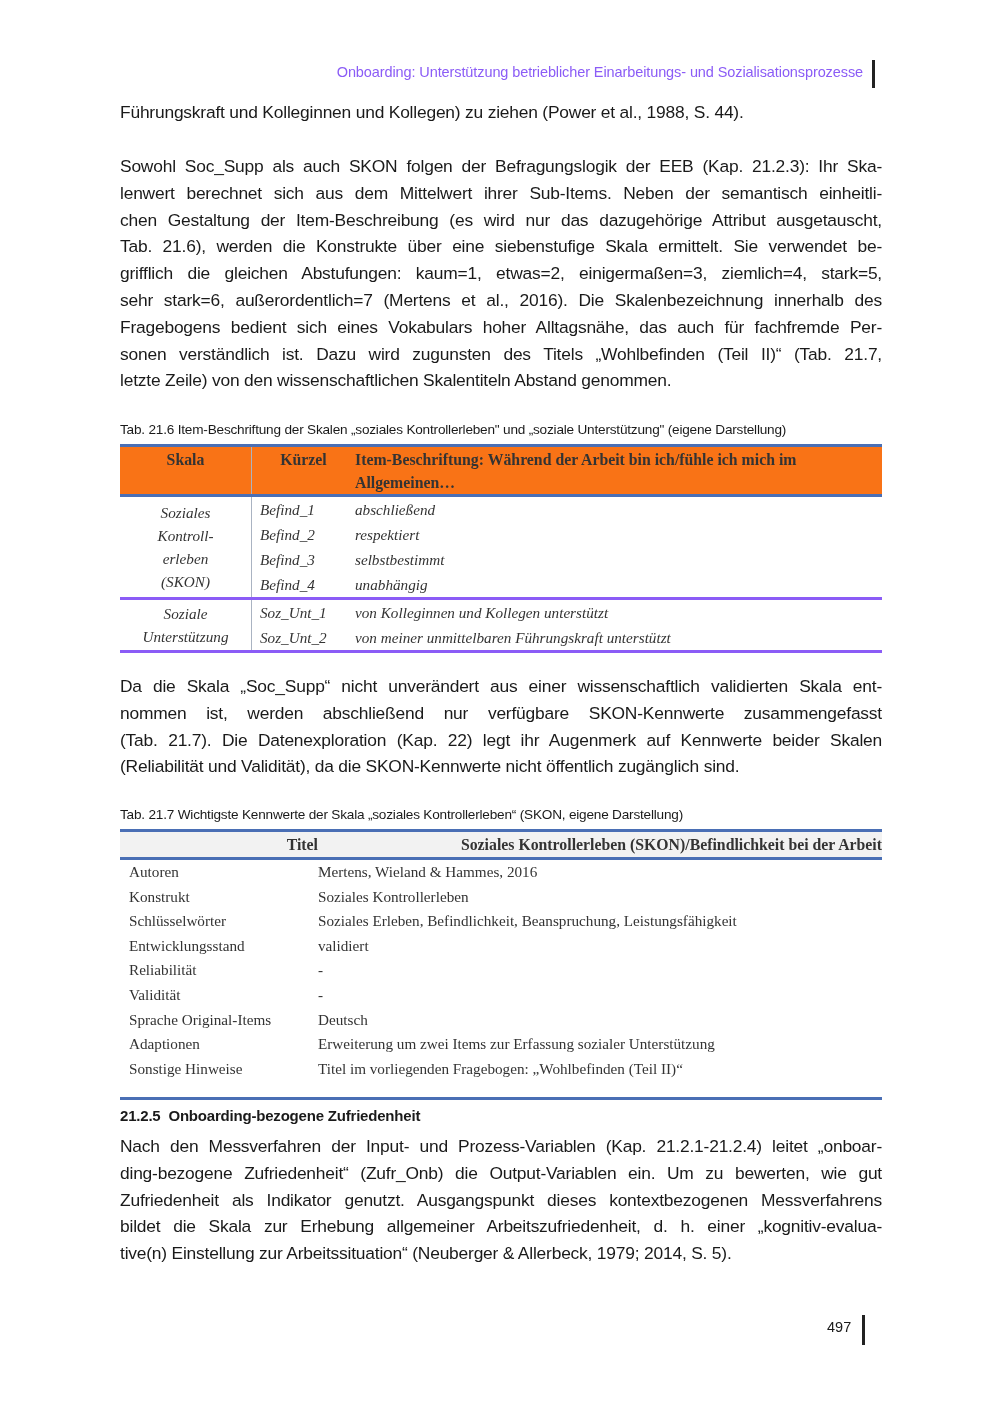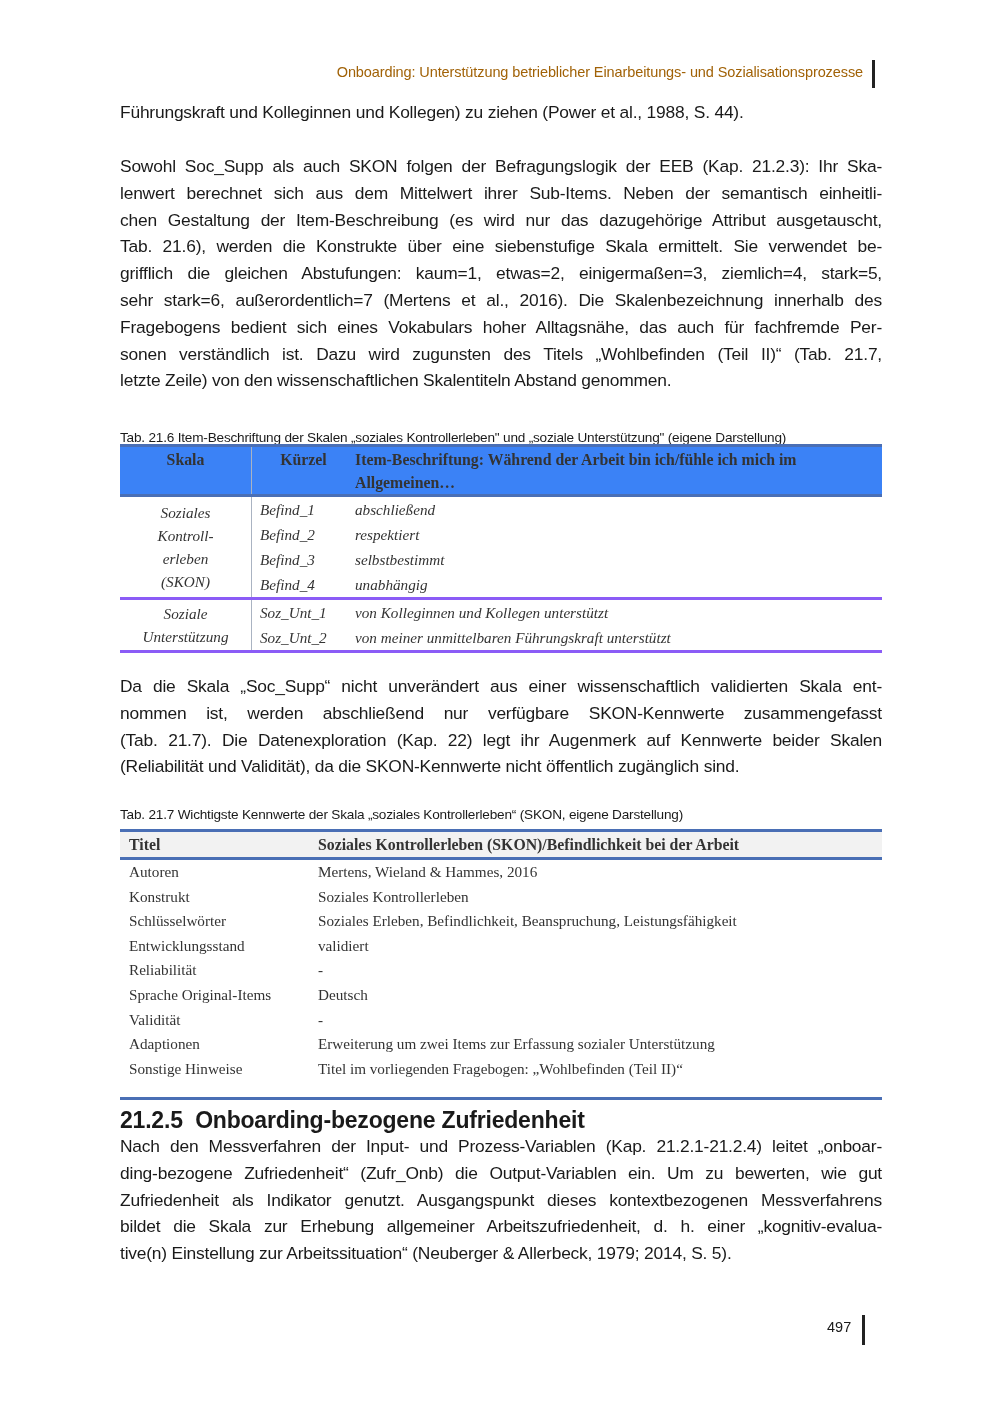--- a/index.html
+++ b/index.html
@@ -1,21 +1,21 @@
 <!DOCTYPE html>
 <html><head>
 <meta charset="utf-8">
 <style>
   html, body { margin: 0; padding: 0; background: #ffffff; }
   body { width: 1000px; height: 1414px; position: relative; overflow: hidden; color: #1a1a1a; }
   .sans { font-family: "Liberation Sans", sans-serif; }
 
   .running-head {
     position: absolute; top: 64px; right: 137px;
-    font-size: 14.5px; letter-spacing: -0.1px; color: #a16207;
+    font-size: 14.5px; letter-spacing: -0.1px; color: #8b5cf6;
   }
   .head-bar { position: absolute; top: 60px; left: 872px; width: 3px; height: 28px; background: #222; }
 
   .para {
     position: absolute; left: 120px; width: 762px;
     font-size: 17.4px; line-height: 26.8px; text-align: justify;
     letter-spacing: -0.2px;
   }
   .para .ln { display: block; text-align: justify; text-align-last: justify; white-space: nowrap; }
   .para .ln.last { text-align-last: left; }
@@ -23,42 +23,42 @@
   .caption {
     position: absolute; left: 120px; width: 765px;
     font-size: 13.6px; letter-spacing: -0.2px; white-space: nowrap;
   }
 
   table.t { position: absolute; left: 120px; width: 762px; border-collapse: collapse; font-family: "Liberation Serif", serif; color: #333; }
   table.t td, table.t th { padding: 0; vertical-align: top; }
 
   
   #tab6 { top: 444px; font-size: 15.2px; }
-  #tab6 thead tr { background: #3b82f6; border-top: 3px solid #4a6fb5; border-bottom: 3px solid #4a6fb5; }
+  #tab6 thead tr { background: #f97316; border-top: 3px solid #4a6fb5; border-bottom: 3px solid #4a6fb5; }
   #tab6 th { font-weight: bold; font-size: 15.8px; line-height: 23px; padding: 1px 0 0 0; color: #333; }
   #tab6 th.c1 { width: 131px; text-align: center; border-right: 1px solid #aab3c2; }
   #tab6 th.c2 { width: 103px; text-align: center; }
   #tab6 th.c3 { text-align: left; }
   #tab6 tbody.grp { border-bottom: 3px solid #8b5cf6; font-style: italic; }
   #tab6 td.scale { text-align: center; border-right: 1px solid #aab3c2; vertical-align: middle; line-height: 23px; padding: 2px 0; }
   #tab6 td.code { padding-left: 8px; line-height: 25px; }
   #tab6 td.item { line-height: 25px; }
 
   
   #tab7 { top: 829px; font-size: 15.2px; }
   #tab7 thead tr { background: #f2f2f2; border-top: 3px solid #4a6fb5; border-bottom: 3px solid #4a6fb5; }
-  #tab7 th { font-weight: bold; font-size: 15.8px; line-height: 25px; text-align: left; color: #333; }
+  #tab7 th { font-weight: bold; font-size: 15.8px; line-height: 25px; text-align: right; color: #333; }
   #tab7 th.k, #tab7 td.k { width: 189px; padding-left: 9px; }
   #tab7 td { line-height: 24.6px; }
   #tab7 tbody tr:last-child td { padding-bottom: 16px; }
   #tab7 tbody { border-bottom: 3px solid #4a6fb5; }
 
   .section-head {
     position: absolute; left: 120px; top: 1107px;
-    font-size: 23px; font-weight: bold; letter-spacing: -0.2px;
+    font-size: 15px; font-weight: bold; letter-spacing: -0.2px;
   }
 
   .page-num { position: absolute; top: 1319px; left: 827px; font-size: 14.5px; }
   .foot-bar { position: absolute; top: 1315px; left: 862px; width: 3px; height: 30px; background: #222; }
 </style>
 </head>
 <body>
 
 <div class="running-head sans">Onboarding: Unterstützung betrieblicher Einarbeitungs- und Sozialisationsprozesse</div>
 <div class="head-bar"></div>
@@ -72,21 +72,21 @@
   <span class="ln">lenwert berechnet sich aus dem Mittelwert ihrer Sub-Items. Neben der semantisch einheitli-</span>
   <span class="ln">chen Gestaltung der Item-Beschreibung (es wird nur das dazugehörige Attribut ausgetauscht,</span>
   <span class="ln">Tab. 21.6), werden die Konstrukte über eine siebenstufige Skala ermittelt. Sie verwendet be-</span>
   <span class="ln">grifflich die gleichen Abstufungen: kaum=1, etwas=2, einigermaßen=3, ziemlich=4, stark=5,</span>
   <span class="ln">sehr stark=6, außerordentlich=7 (Mertens et al., 2016). Die Skalenbezeichnung innerhalb des</span>
   <span class="ln">Fragebogens bedient sich eines Vokabulars hoher Alltagsnähe, das auch für fachfremde Per-</span>
   <span class="ln">sonen verständlich ist. Dazu wird zugunsten des Titels „Wohlbefinden (Teil II)“ (Tab. 21.7,</span>
   <span class="ln last">letzte Zeile) von den wissenschaftlichen Skalentiteln Abstand genommen.</span>
 </div>
 
-<div class="caption sans" style="top:422px;margin-top:8px;">Tab. 21.6 Item-Beschriftung der Skalen „soziales Kontrollerleben" und „soziale Unterstützung" (eigene Darstellung)</div>
+<div class="caption sans" style="top:422px;">Tab. 21.6 Item-Beschriftung der Skalen „soziales Kontrollerleben" und „soziale Unterstützung" (eigene Darstellung)</div>
 
 <table class="t" id="tab6">
   <thead>
     <tr>
       <th class="c1">Skala</th>
       <th class="c2">Kürzel</th>
       <th class="c3">
         <span style="display:block">Item-Beschriftung: Während der Arbeit bin ich/fühle ich mich im</span>
         <span style="display:block">Allgemeinen…</span>
       </th>
@@ -163,26 +163,26 @@
       </tr>
     <tr>
         <td class="k">Entwicklungsstand</td>
         <td>validiert</td>
       </tr>
     <tr>
         <td class="k">Reliabilität</td>
         <td>-</td>
       </tr>
     <tr>
+        <td class="k">Validität</td>
+        <td>-</td>
+      </tr>
+    <tr>
         <td class="k">Sprache Original-Items</td>
         <td>Deutsch</td>
-      </tr>
-    <tr>
-        <td class="k">Validität</td>
-        <td>-</td>
       </tr>
     <tr>
         <td class="k">Adaptionen</td>
         <td>Erweiterung um zwei Items zur Erfassung sozialer Unterstützung</td>
       </tr>
     <tr>
         <td class="k">Sonstige Hinweise</td>
         <td>Titel im vorliegenden Fragebogen: „Wohlbefinden (Teil II)“</td>
       </tr>
   </tbody>

